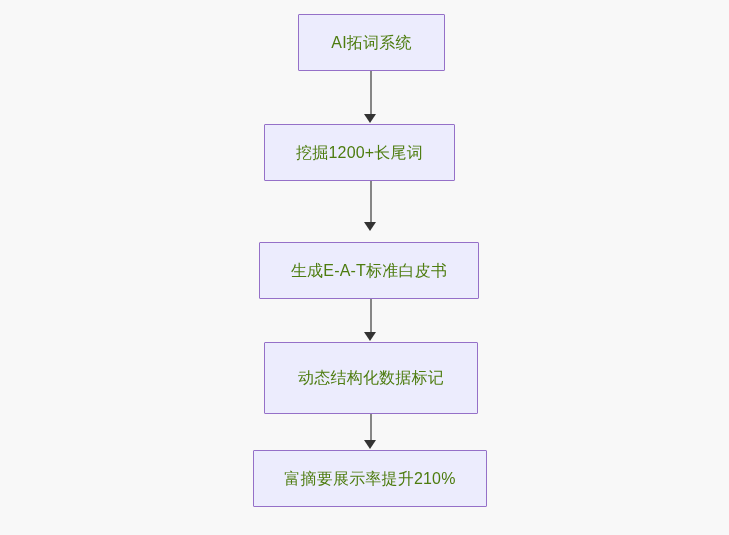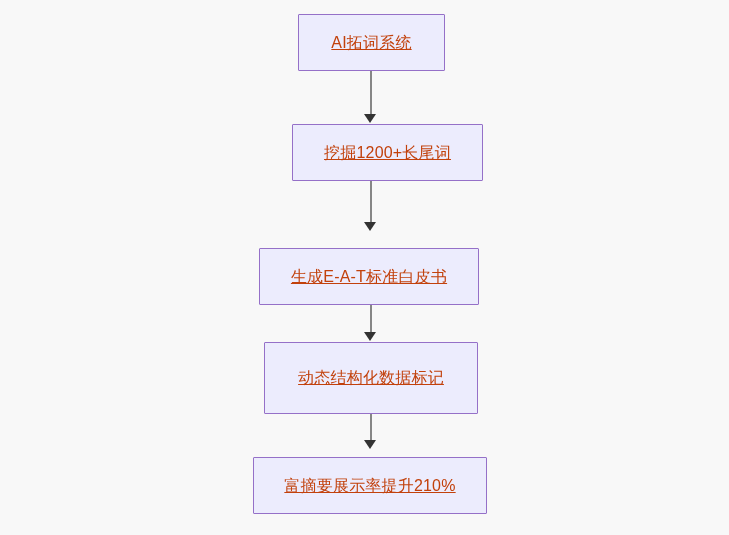--- a/index.html
+++ b/index.html
@@ -31,32 +31,31 @@
     display: flex;
     align-items: center;
     justify-content: center;
     text-align: center;
   }
 
   .node-label {
     font-family: "Liberation Sans", "DejaVu Sans", sans-serif;
     font-size: 16px;
     line-height: 1.2;
-    color: #c2410c;
+    color: #4d7c0f;
     letter-spacing: 0.2px;
     white-space: nowrap;
-    text-decoration: underline;
   }
 
   
   .node-1 { left: 298px; top: 14px;  width: 147px; height: 57px; }
-  .node-2 { left: 292px; top: 124px; width: 191px; height: 57px; }
-  .node-3 { left: 259px; top: 248px; width: 220px; height: 57px; text-align: center; }
+  .node-2 { left: 264px; top: 124px; width: 191px; height: 57px; }
+  .node-3 { left: 259px; top: 242px; width: 220px; height: 57px; text-align: center; }
   .node-4 { left: 264px; top: 342px; width: 214px; height: 72px; }
-  .node-5 { left: 253px; top: 450px; width: 234px; height: 57px; margin-top: 7px; }
+  .node-5 { left: 253px; top: 450px; width: 234px; height: 57px; }
 
   
   .edge {
     position: absolute;
     left: 0;
     top: 0;
     width: 729px;
     height: 535px;
     pointer-events: none;
   }

